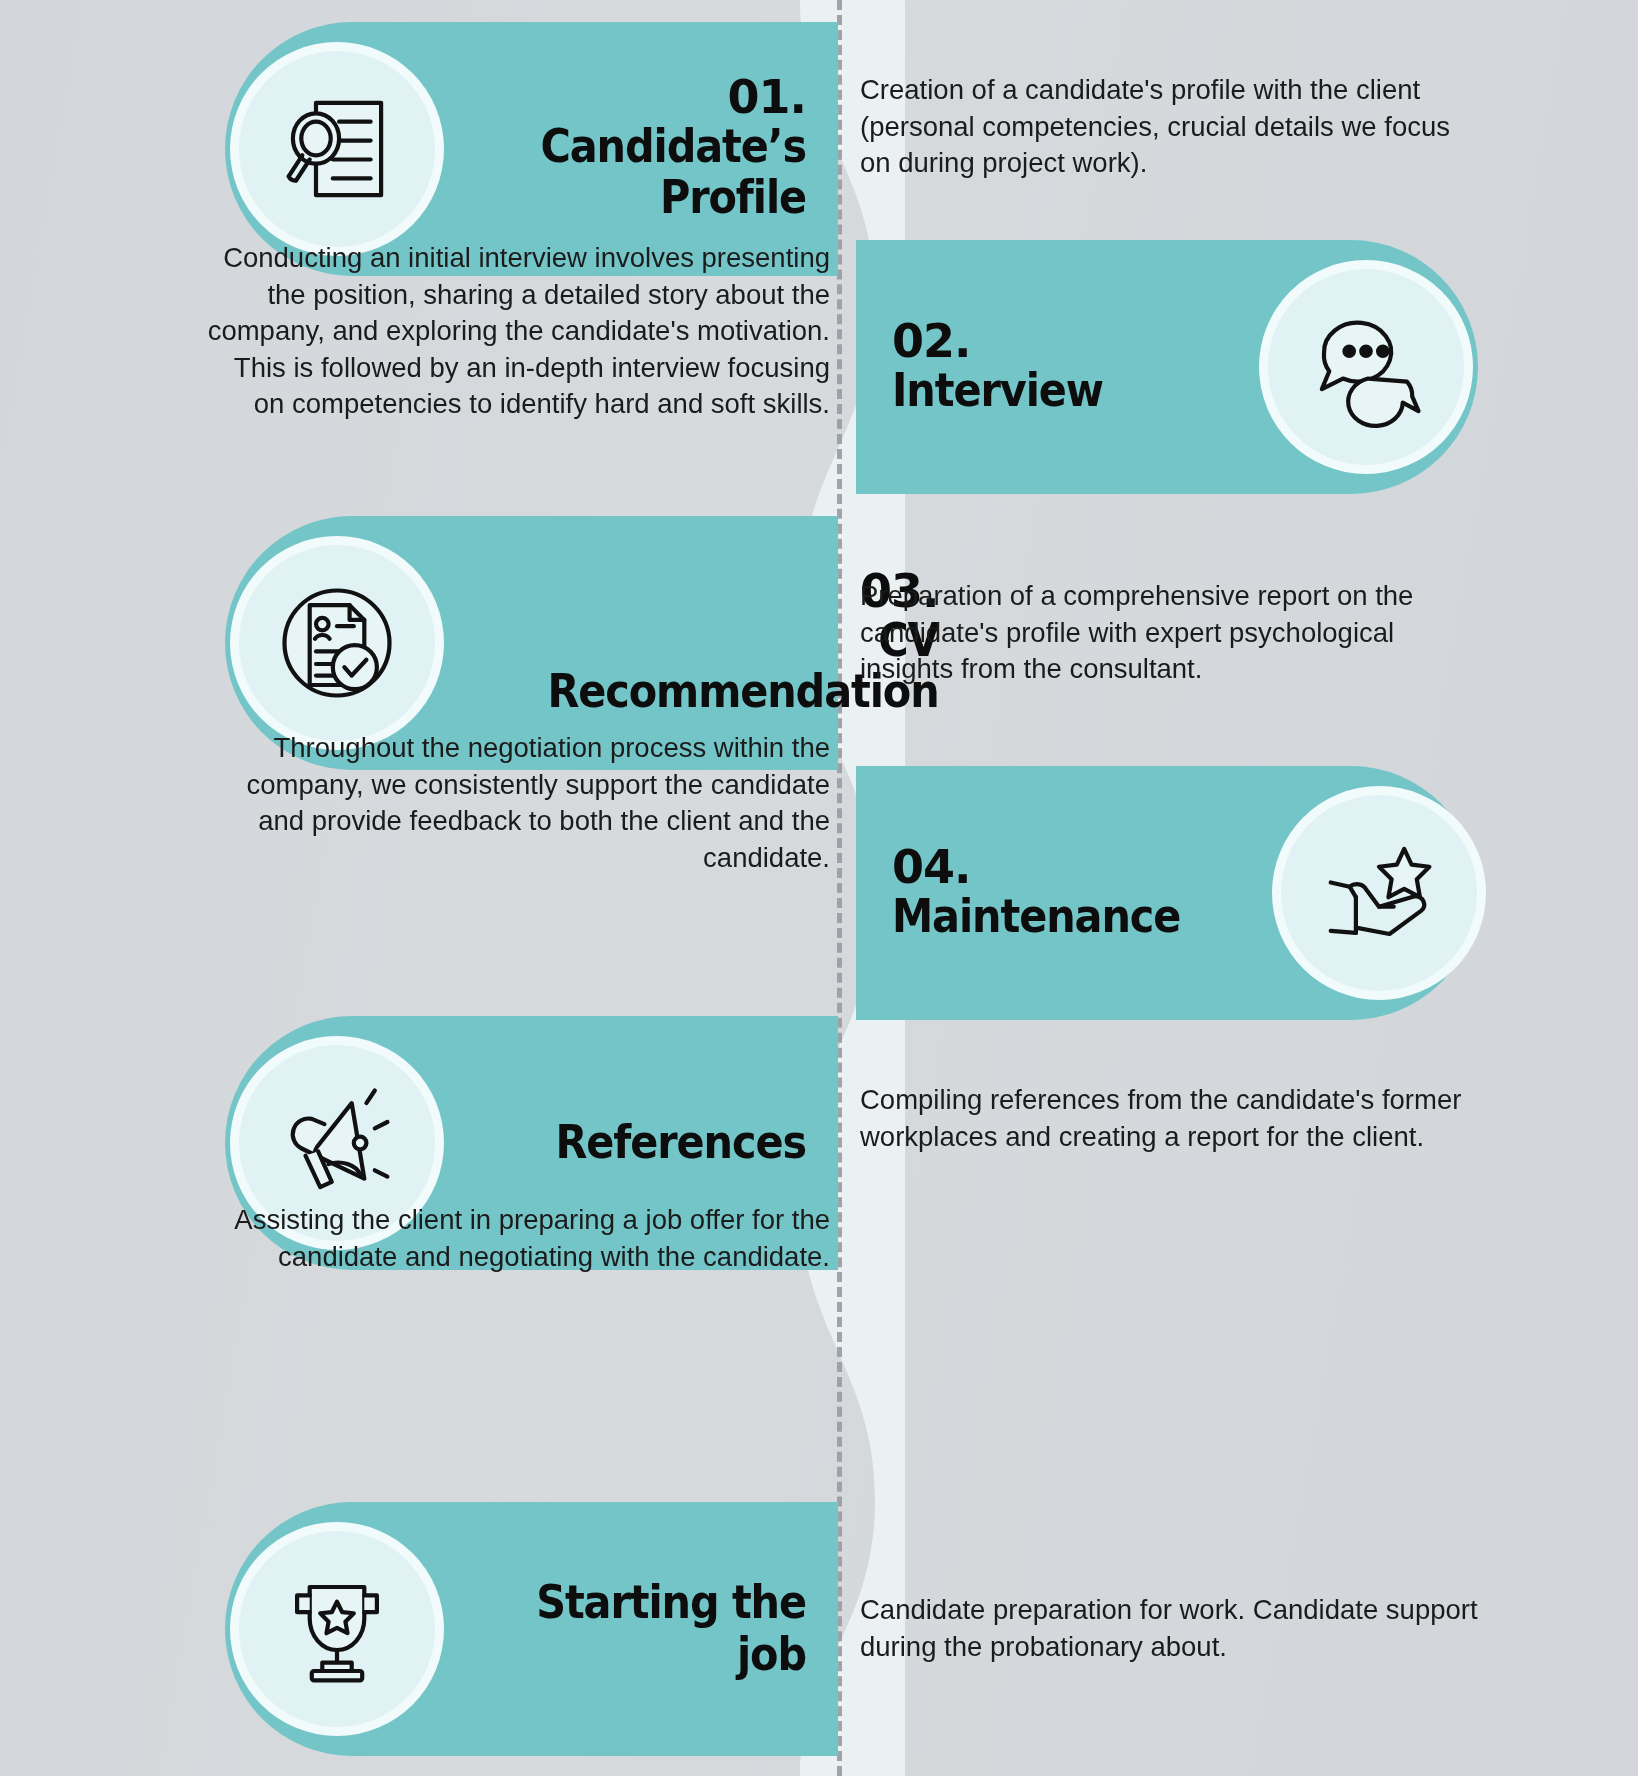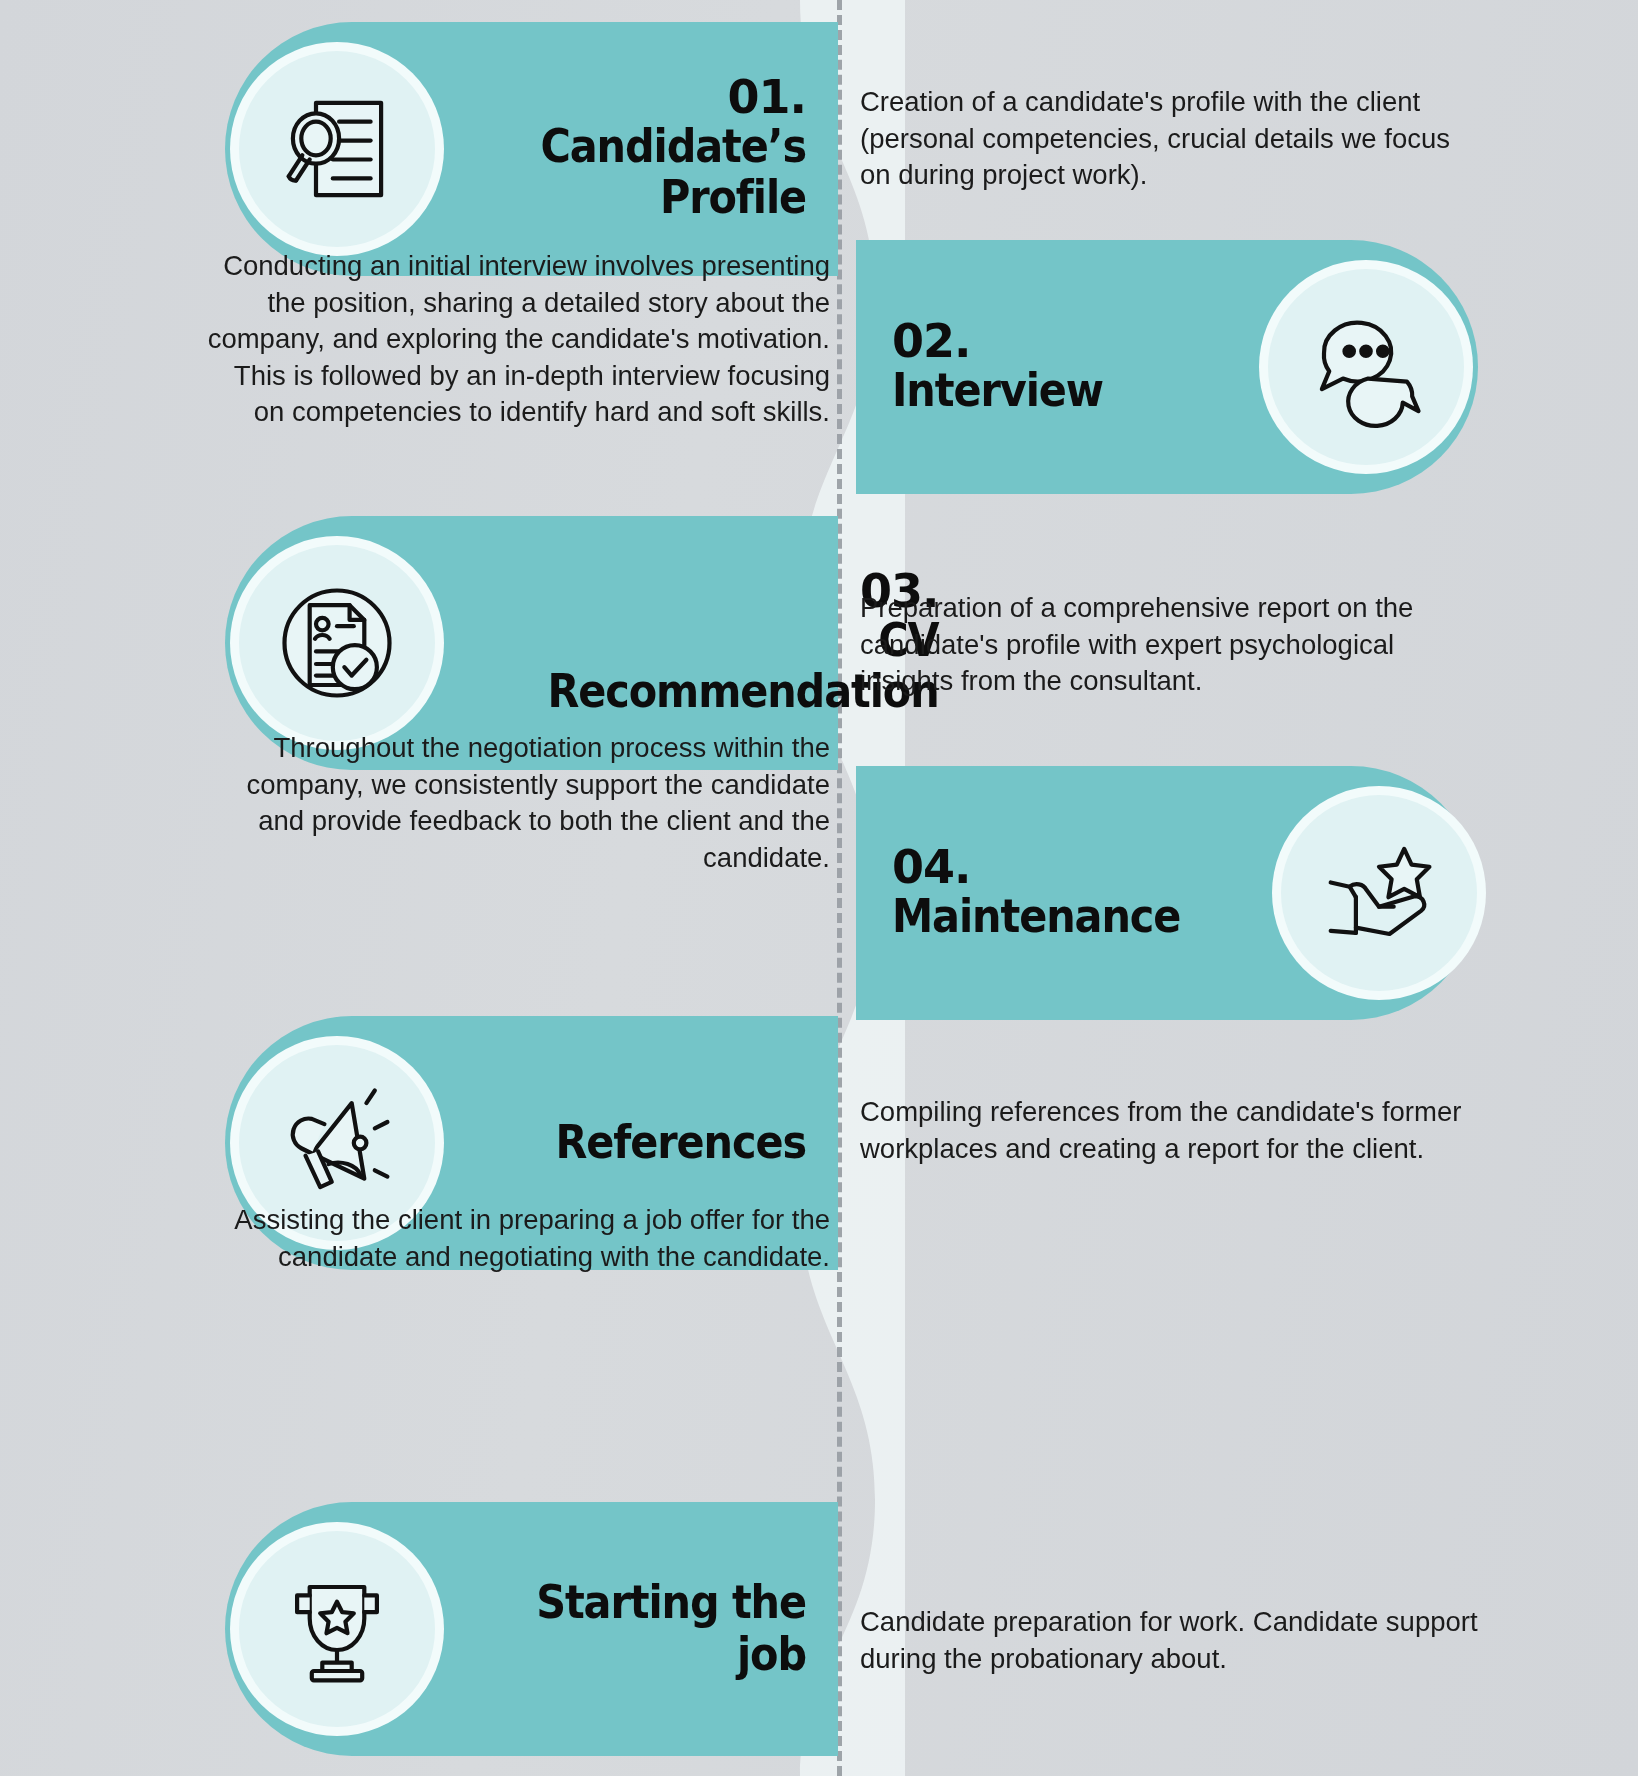--- a/index.html
+++ b/index.html
@@ -49,21 +49,21 @@
     font-weight:700;font-size:46px;color:#0d0d0d;line-height:1.12;
     letter-spacing:-1.2px;transform:scaleX(.9);
   }
   .bar.left .ttl{transform-origin:right center;}
   .bar.right .ttl{transform-origin:left center;}
   
   .desc{
     position:absolute;font-size:27.5px;line-height:1.33;color:#1b1b1b;
     font-family:"Liberation Sans",sans-serif;
   }
-  .desc.onright{left:860px;width:620px;text-align:left;margin-top:12px;}
+  .desc.onright{left:860px;width:620px;text-align:left;}
   .desc.onleft{left:205px;width:625px;text-align:right;}
 </style>
 </head>
 <body>
 
 <svg id="spine" viewBox="0 0 1638 1776">
   <path d="M800,0 C800,130 875,170 875,300 C875,430 800,470 800,600
            C800,730 875,770 875,900 C875,1030 800,1070 800,1200
            C800,1330 875,1370 875,1500 C875,1630 800,1670 800,1776
            L905,1776 L905,0 Z" fill="#eef5f6" opacity="0.85"></path>
@@ -103,21 +103,21 @@
         <circle cx="60" cy="45" r="4.5" fill="#111"></circle>
         <circle cx="76" cy="45" r="4.5" fill="#111"></circle>
         <path d="M62,71 a26,23 0 1 0 33,23 l15,8 l-6,-14 a23,21 0 0 0 -5,-14 Z" fill="#e8f5f6"></path>
       </svg>
     </div>
     <div class="titlewrap">
       <div class="num">02.</div>
       <div class="ttl">Interview</div>
     </div>
   </div>
-  <div class="desc onleft" style="top:8px">Conducting an initial interview involves presenting the position, sharing a detailed story about the company, and exploring the candidate's motivation. This is followed by an in-depth interview focusing on competencies to identify hard and soft skills.</div>
+  <div class="desc onleft" style="top:0">Conducting an initial interview involves presenting the position, sharing a detailed story about the company, and exploring the candidate's motivation. This is followed by an in-depth interview focusing on competencies to identify hard and soft skills.</div>
 </div>
 
 <div class="row" style="top:516px">
   <div class="bar left">
     <div class="disc">
       <svg viewBox="0 0 120 120" fill="none" stroke="#111" stroke-width="4" stroke-linecap="round" stroke-linejoin="round">
         <circle cx="60" cy="60" r="50" fill="#e8f5f6"></circle>
         <path d="M34,24 h38 l14,14 v62 h-52 Z" fill="#e8f5f6"></path>
         <path d="M72,24 v14 h14"></path>
         <circle cx="46" cy="42" r="6"></circle>

